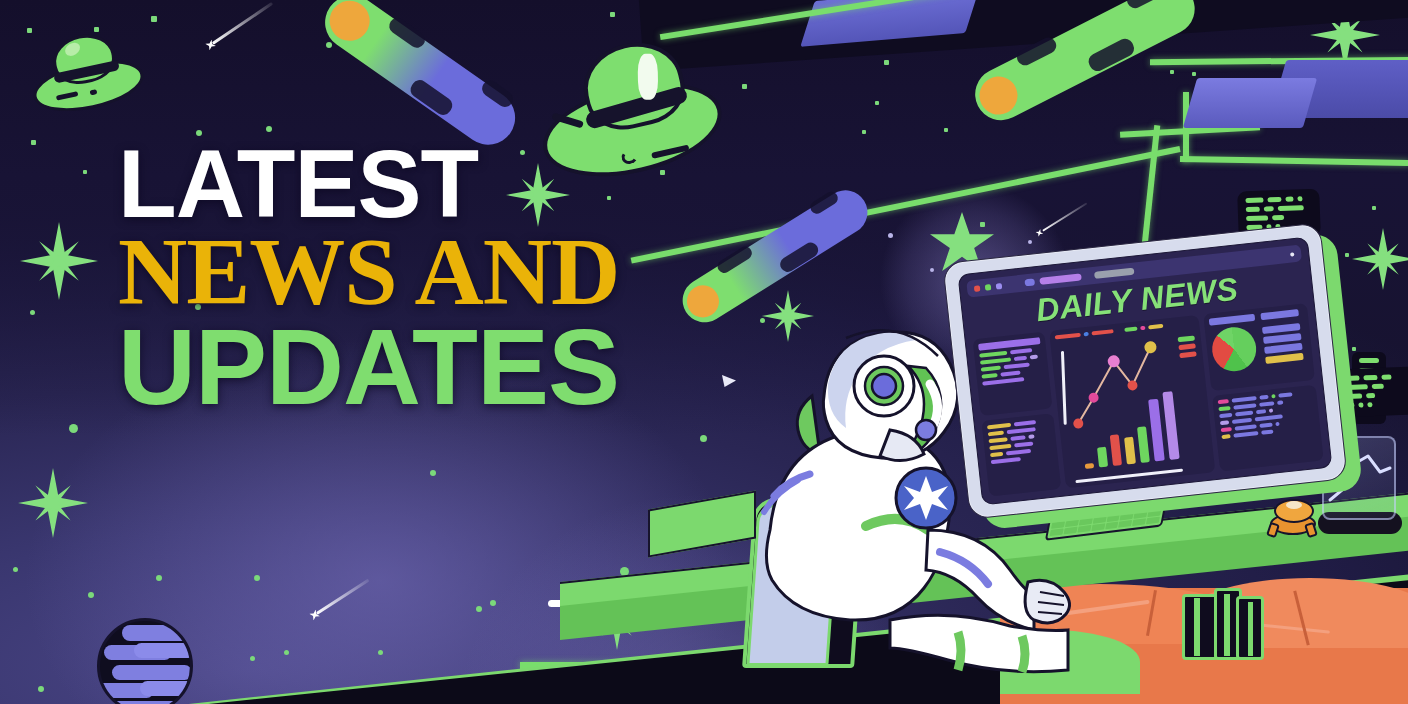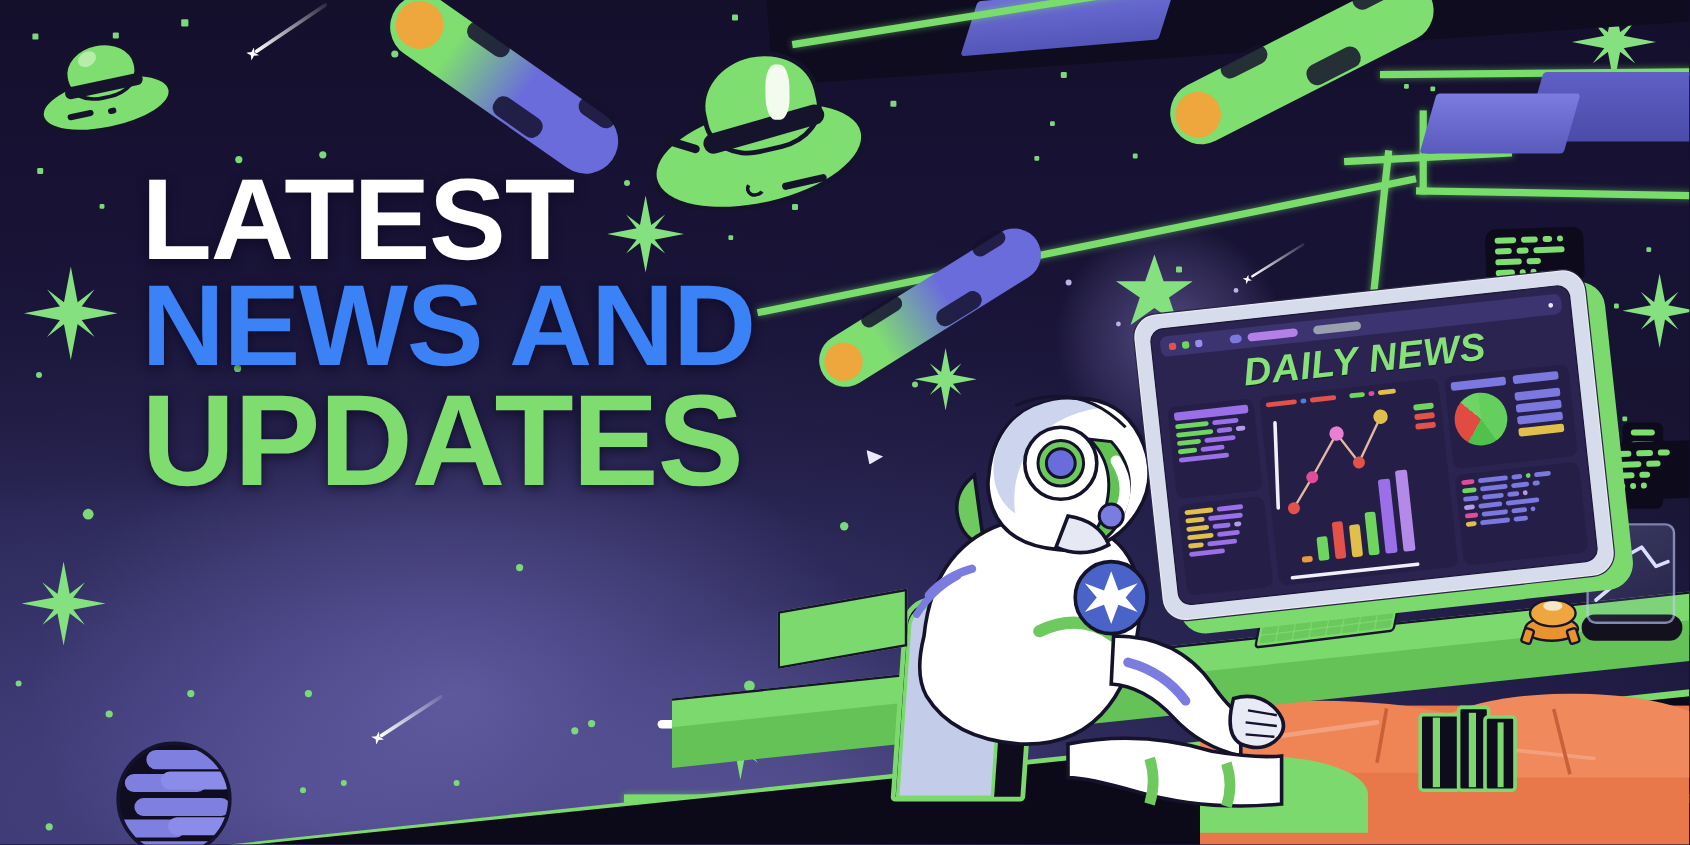--- a/index.html
+++ b/index.html
@@ -353,21 +353,21 @@
     <div style="position:absolute;left:4px;top:24px;width:68px;height:15px;background:#7f7fe0;border-radius:9px;"></div>
     <div style="position:absolute;left:34px;top:22px;width:60px;height:15px;background:#8b8bea;border-radius:9px;"></div>
     <div style="position:absolute;left:12px;top:44px;width:80px;height:15px;background:#7f7fe0;border-radius:9px;"></div>
     <div style="position:absolute;left:-4px;top:62px;width:58px;height:15px;background:#7f7fe0;border-radius:9px;"></div>
     <div style="position:absolute;left:40px;top:60px;width:58px;height:15px;background:#8b8bea;border-radius:9px;"></div>
     <div style="position:absolute;left:8px;top:80px;width:82px;height:16px;background:#7f7fe0;border-radius:9px;"></div>
   </div>
 
   <div id="headline">
     <div class="lw" style="color: rgb(255, 255, 255);">LATEST</div>
-    <div class="lw" style="color: #3b82f6;">NEWS AND</div>
+    <div class="lw" style="color: #eab308; font-family: Liberation Serif, serif;">NEWS AND</div>
     <div class="lg" id="hl-l4" style="color: rgb(127, 221, 111);">UPDATES</div>
   </div>
 
   <div class="abs" style="left:560px;top:470px;width:848px;height:234px;z-index:22;">
 
     <div style="position:absolute;left:0;bottom:86px;width:848px;height:36px;background:#7cd96e;border-top:2px solid #17142c;transform:skewY(-6deg);transform-origin:left bottom;"></div>
     <div style="position:absolute;left:0;bottom:64px;width:848px;height:34px;background:#64c257;transform:skewY(-6deg);transform-origin:left bottom;"></div>
   </div>
 
   <div id="surface">

